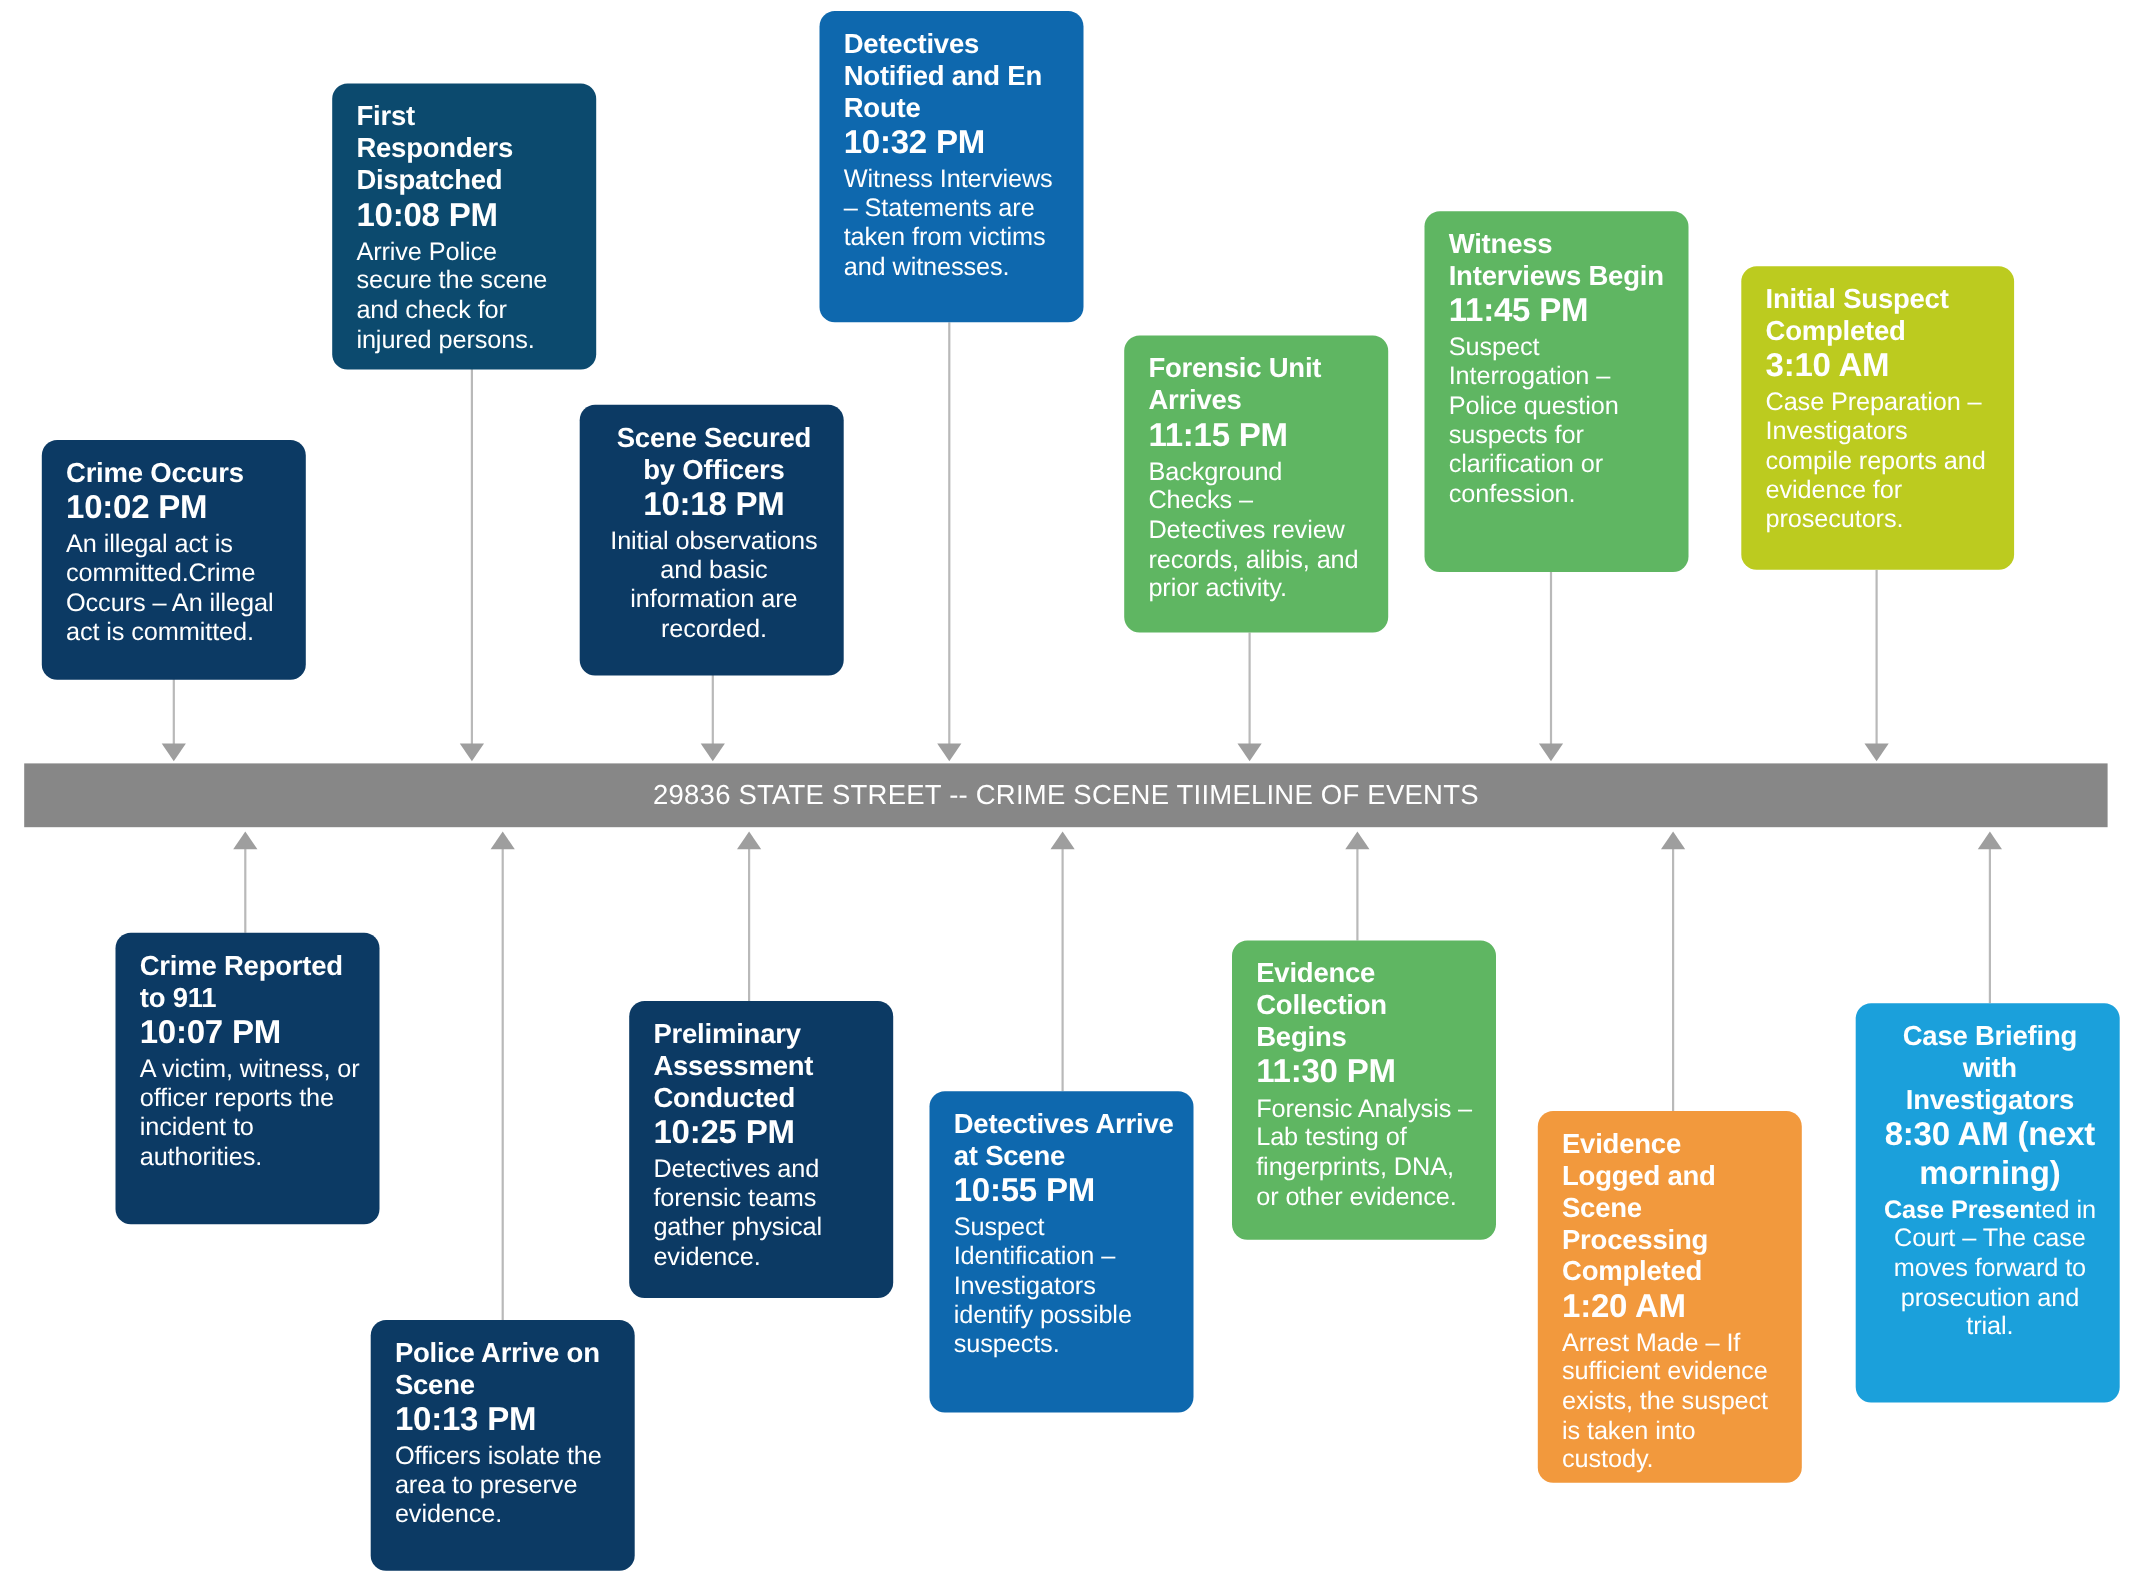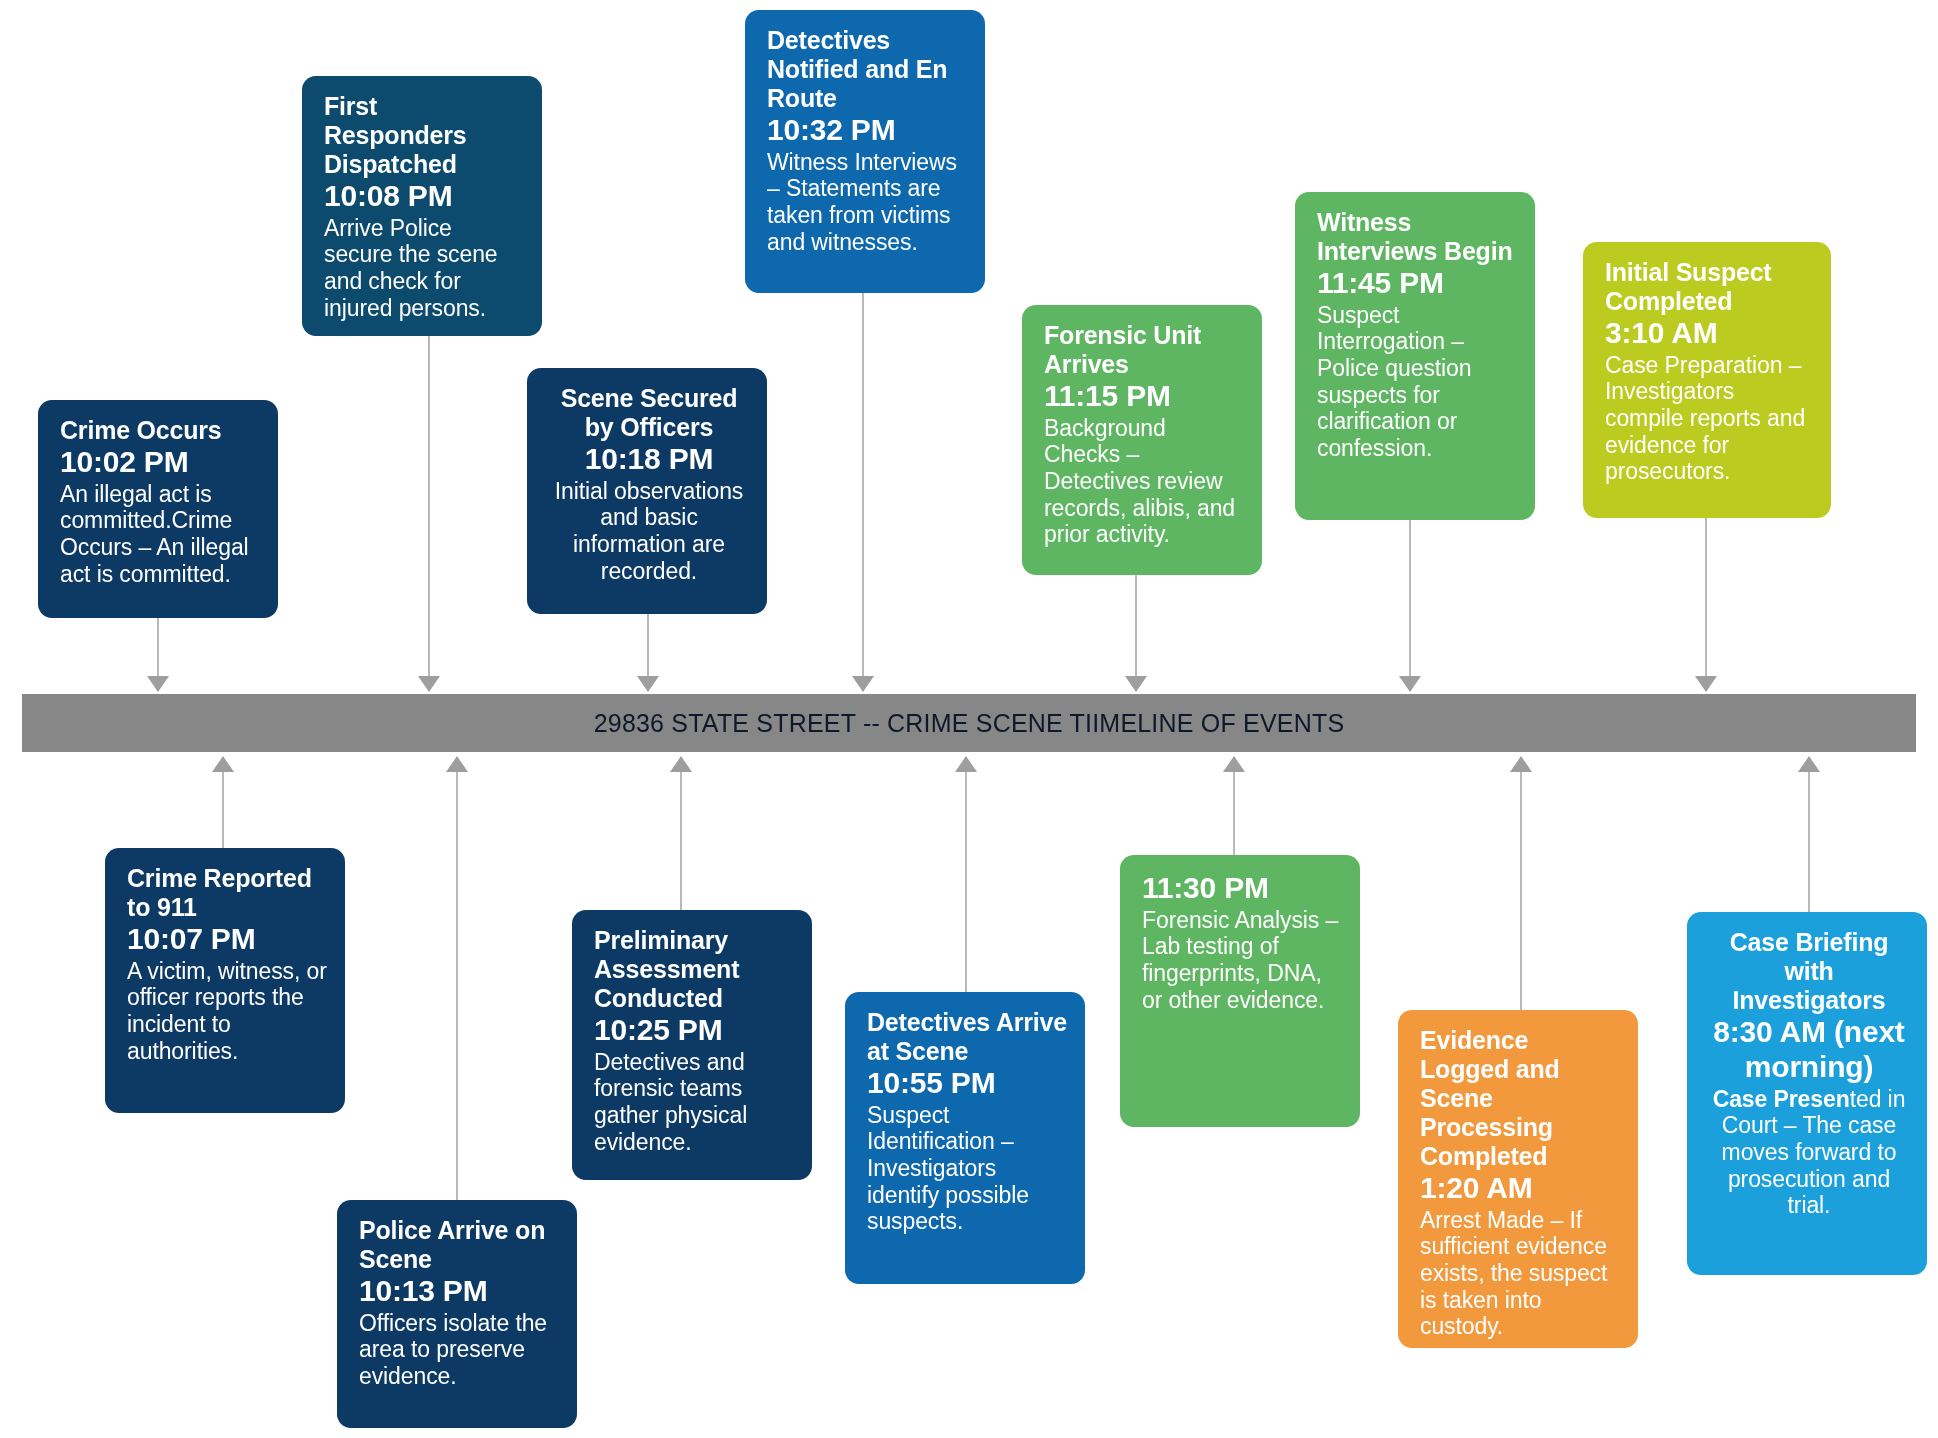--- a/index.html
+++ b/index.html
@@ -62,21 +62,21 @@
   }
 
   #timeline-bar{
     position:absolute;
     left:22px;top:694px;
     width:1894px;height:58px;
     background:#878787;
     display:flex;align-items:center;justify-content:center;
   }
   #timeline-bar .bar-label{
-    color:#0f172a;
+    color:#ffffff;
     font-size:25px;
     font-weight:normal;
     letter-spacing:0.2px;
     white-space:nowrap;
   }
 </style>
 </head>
 <body>
 
 <div id="stage">
@@ -187,20 +187,21 @@
     <span class="desc">Detectives and forensic teams gather physical evidence.</span>
   </div>
 
   <div class="card" style="left:845px;top:992px;width:240px;height:292px;background:#0E68AE;">
     <span class="ttl">Detectives Arrive at Scene</span>
     <span class="time">10:55 PM</span>
     <span class="desc">Suspect Identification – Investigators identify possible suspects.</span>
   </div>
 
   <div class="card" style="left:1120px;top:855px;width:240px;height:272px;background:#5FB662;">
+    <span class="ttl">Evidence Collection Begins</span>
     <span class="time">11:30 PM</span>
     <span class="desc">Forensic Analysis – Lab testing of fingerprints, DNA, or other evidence.</span>
   </div>
 
   <div class="card" style="left:1398px;top:1010px;width:240px;height:338px;background:#F2993D;">
     <span class="ttl">Evidence Logged and Scene Processing Completed</span>
     <span class="time">1:20 AM</span>
     <span class="desc">Arrest Made – If sufficient evidence exists, the suspect is taken into custody.</span>
   </div>
 

